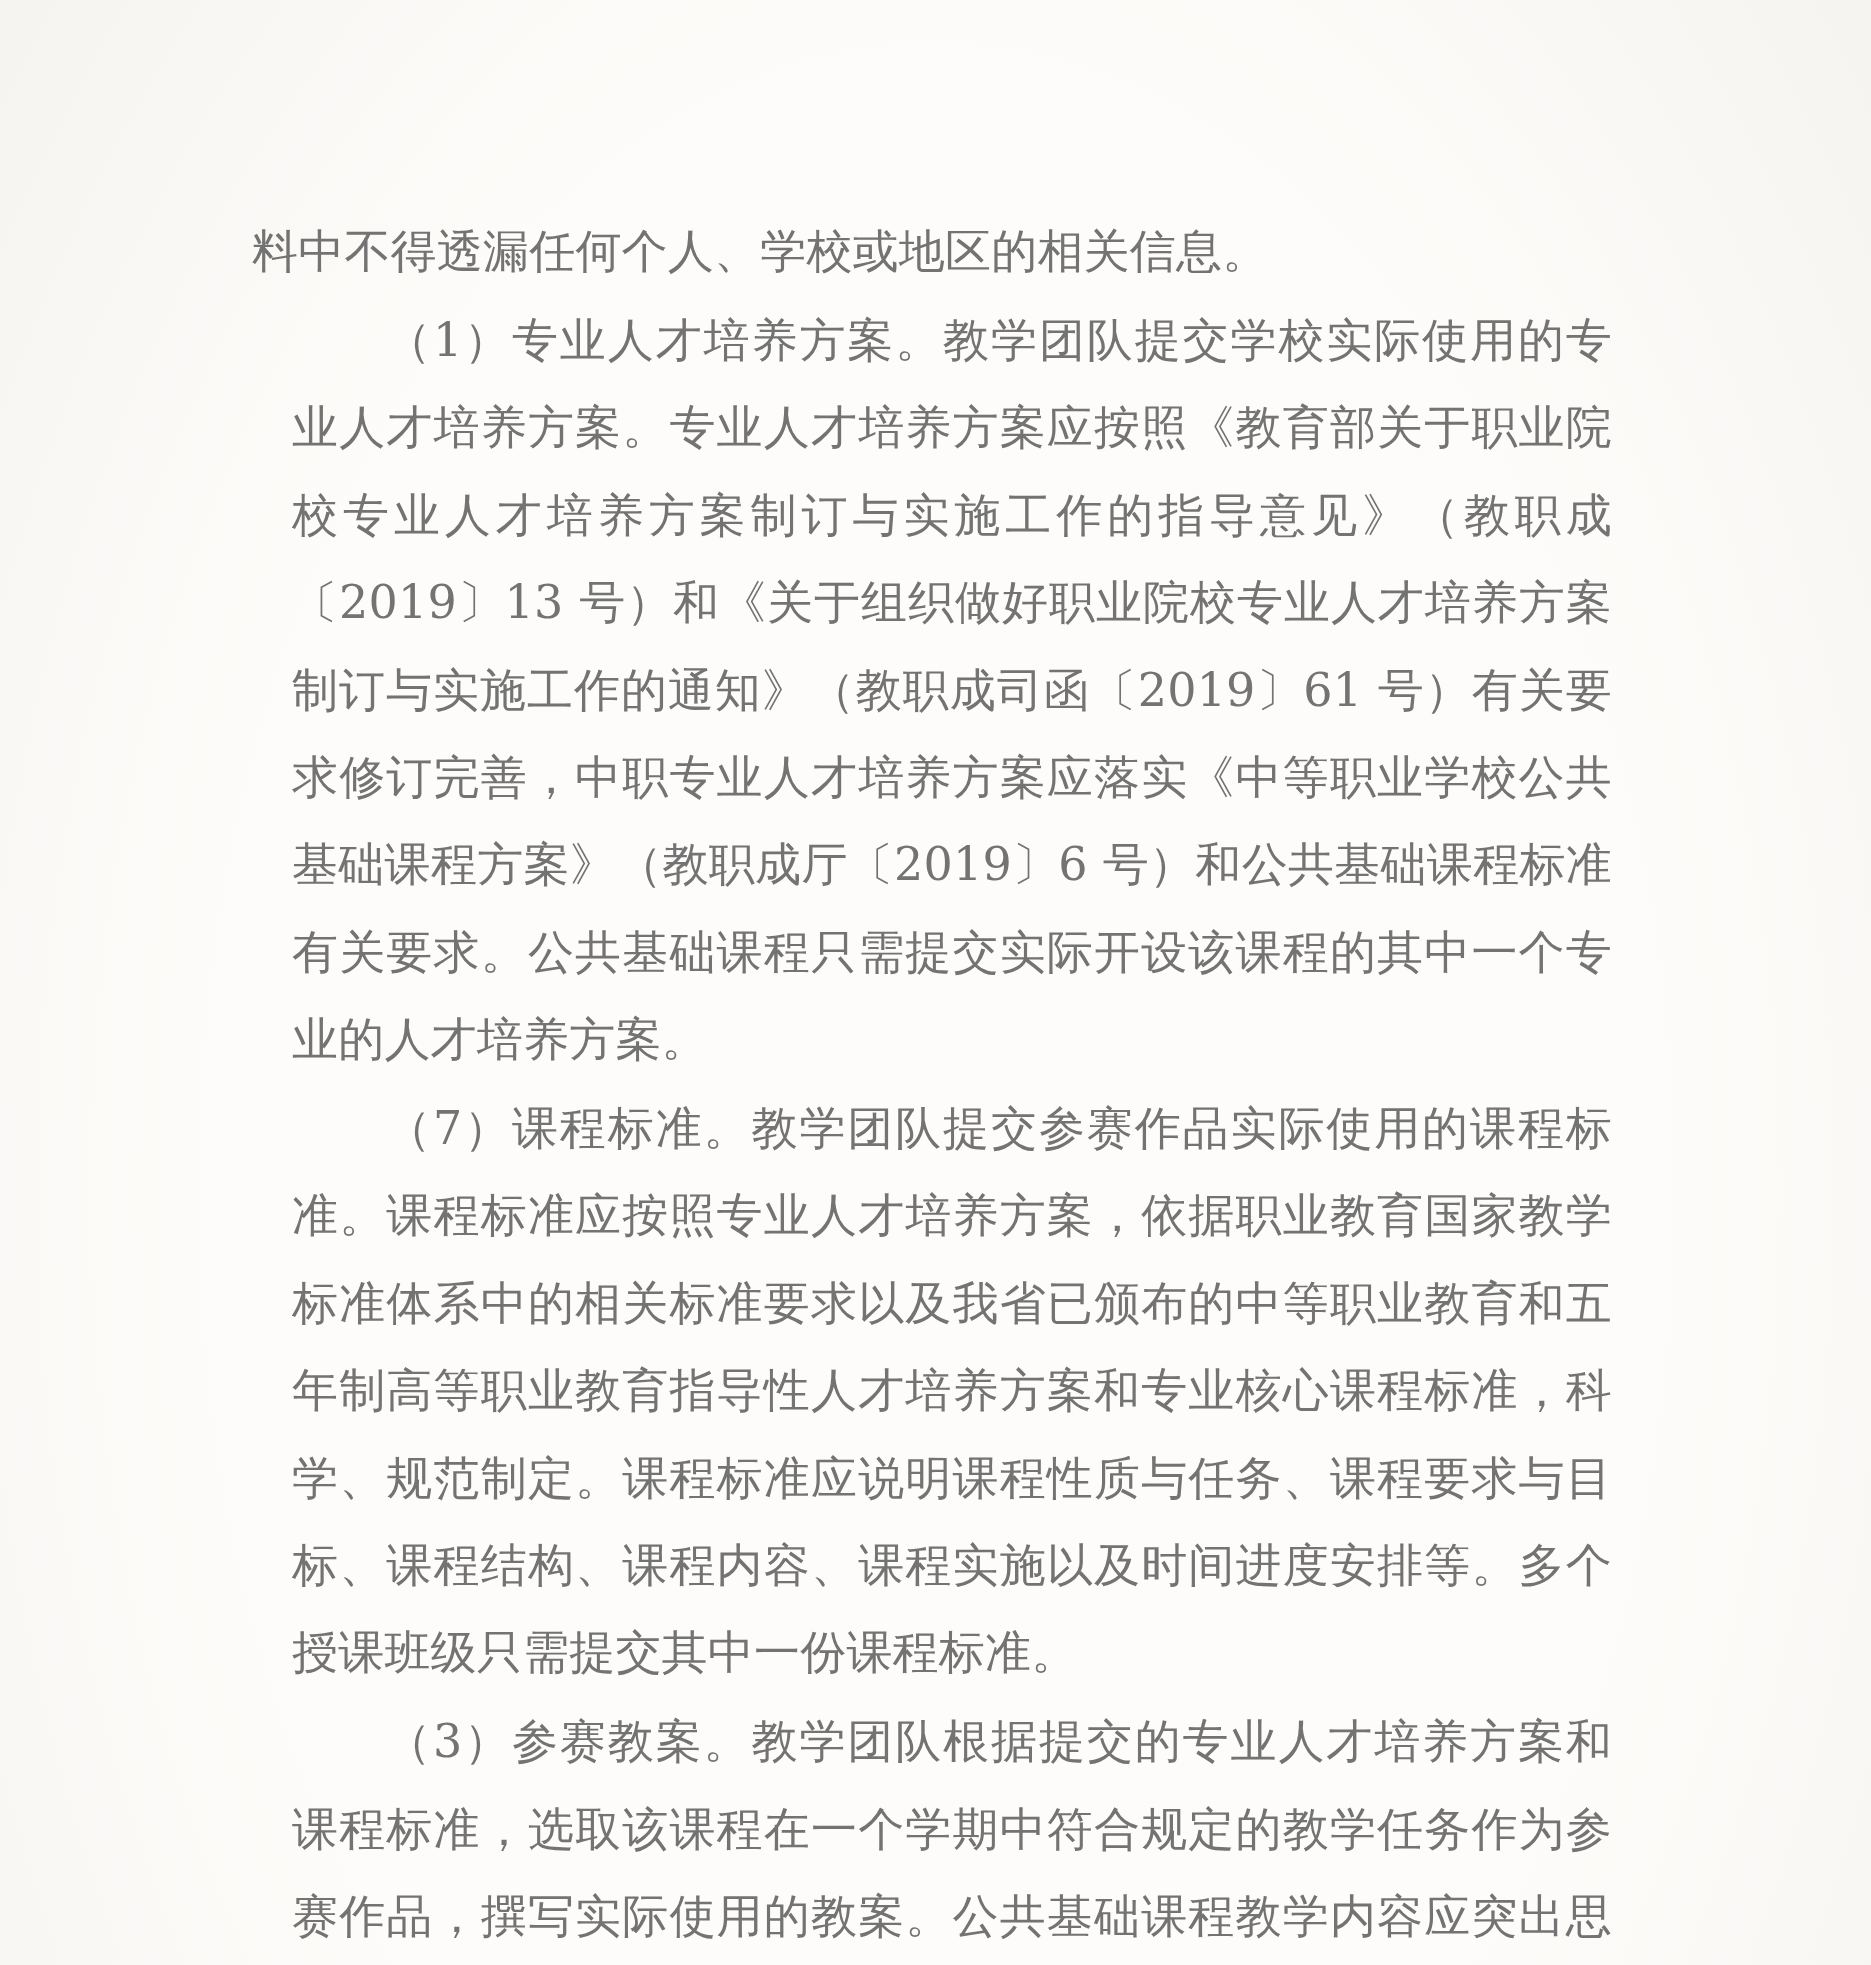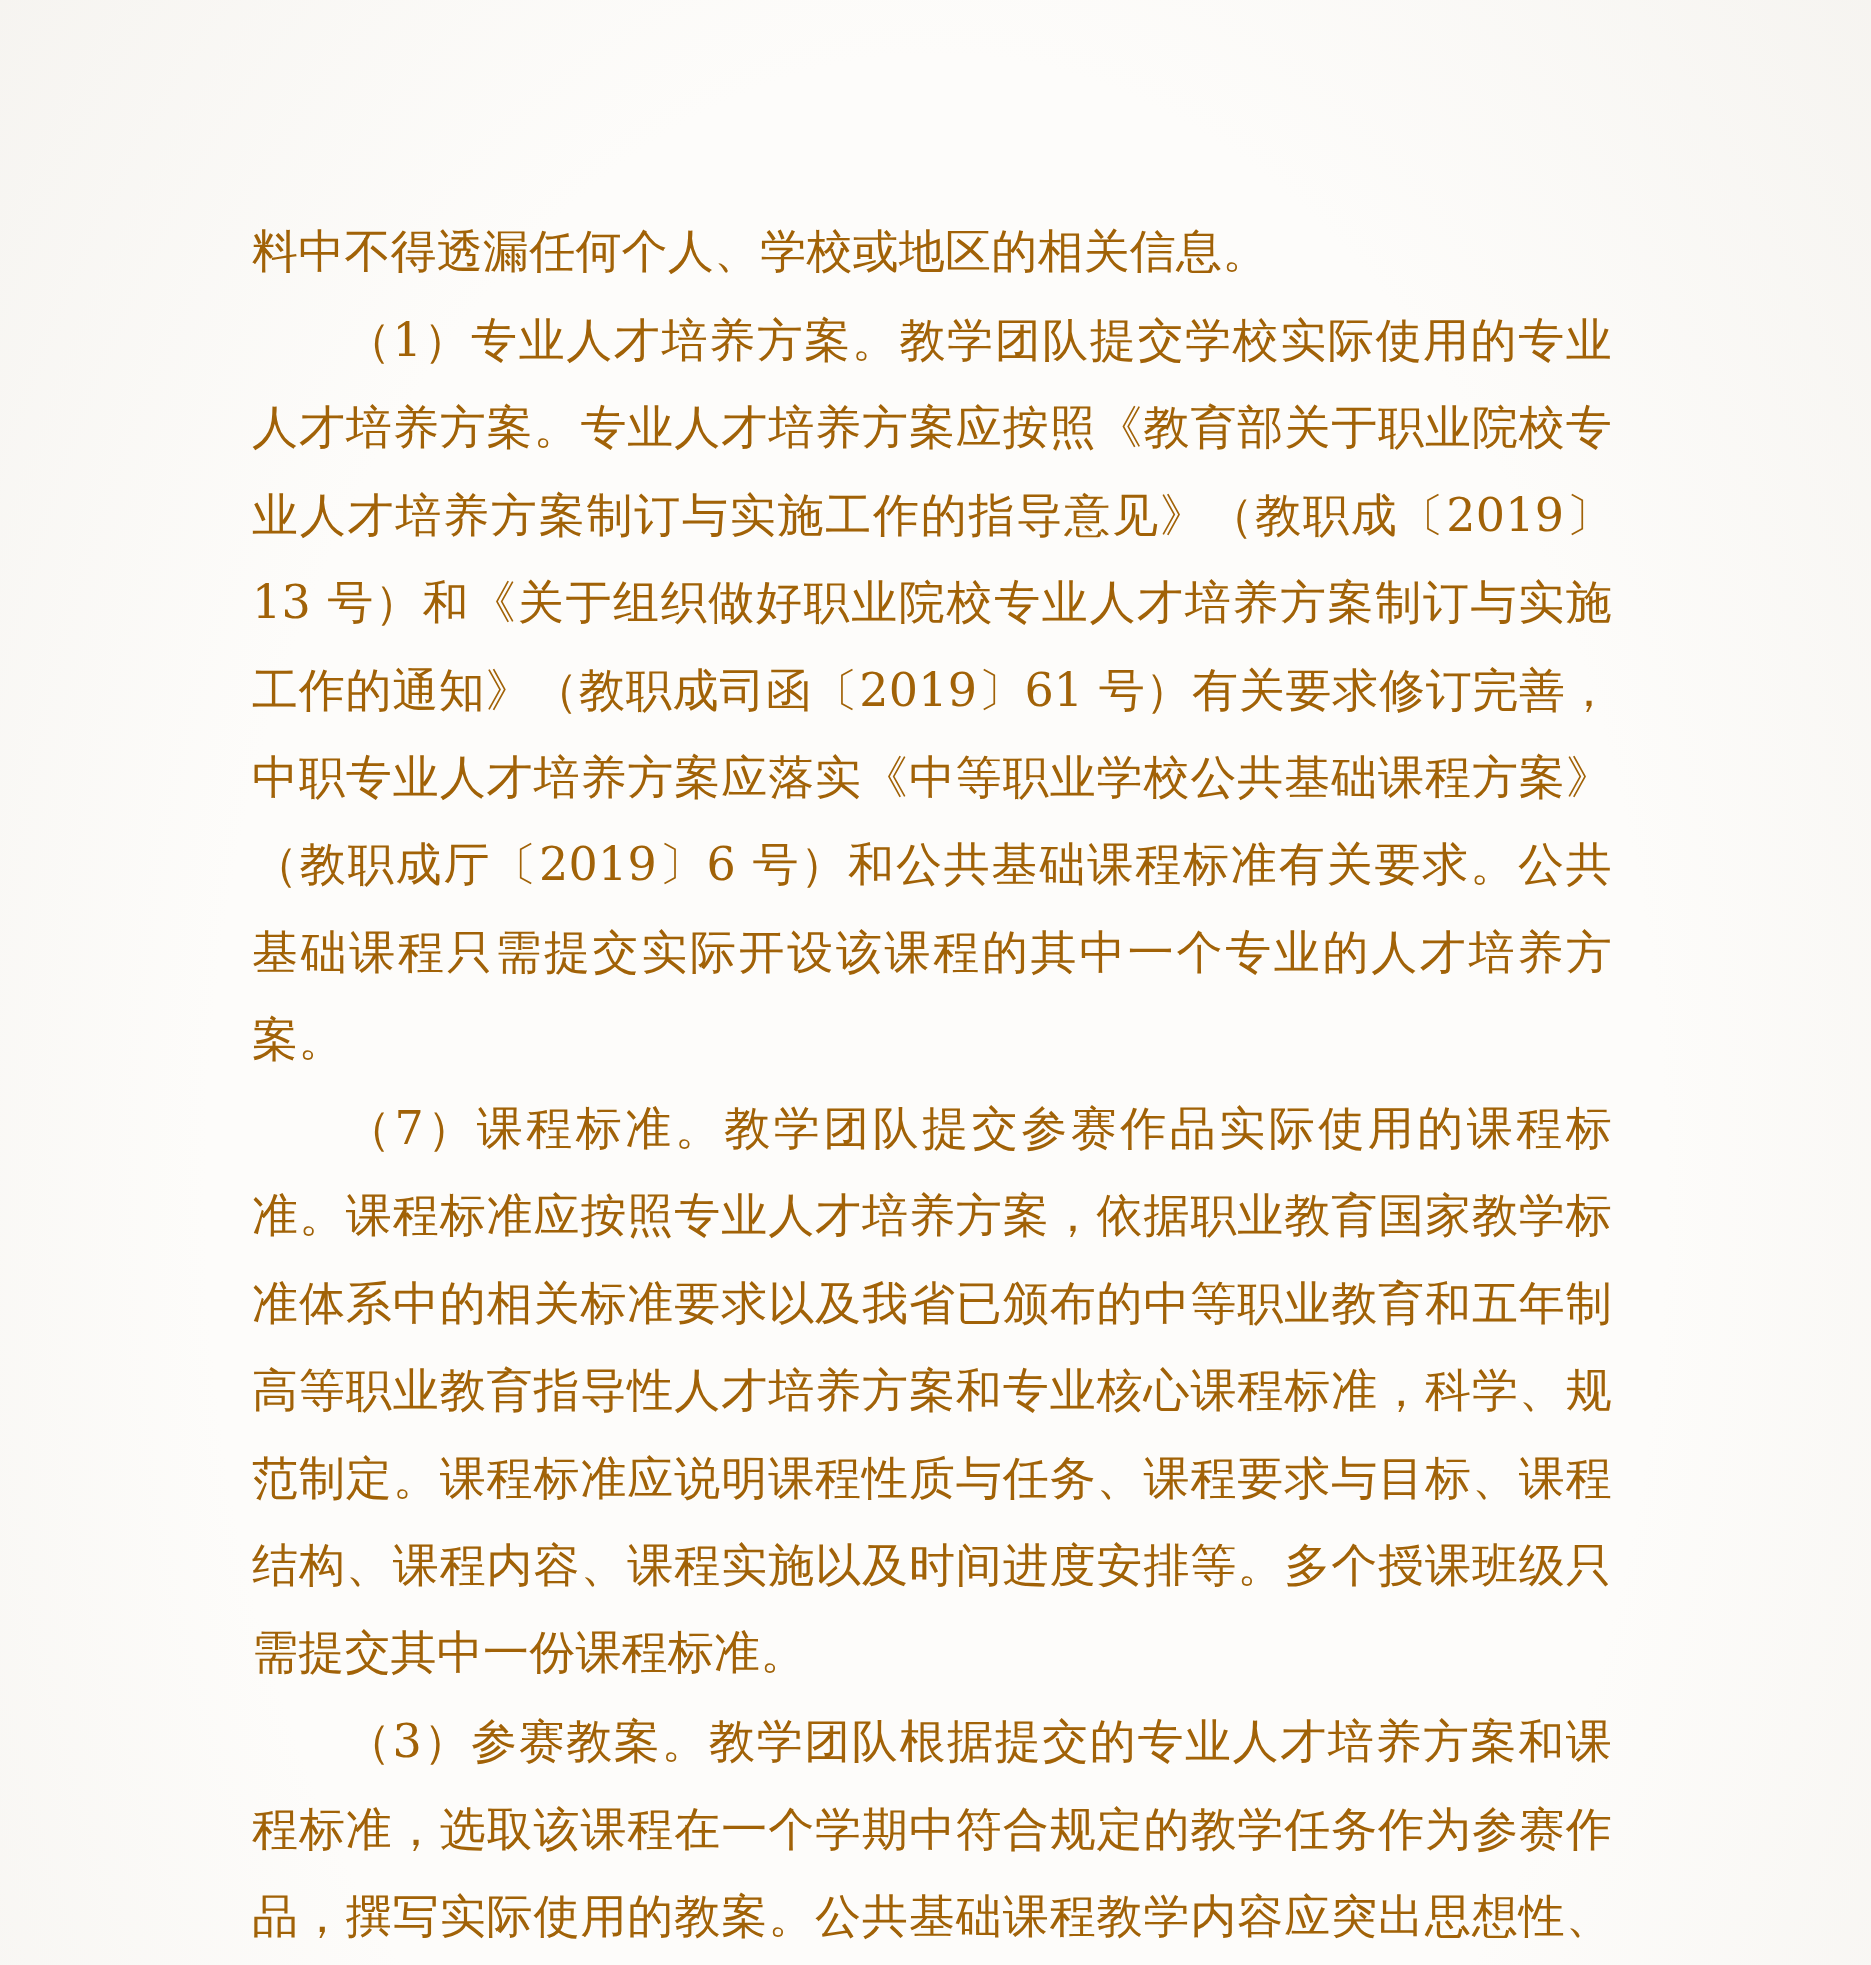--- a/index.html
+++ b/index.html
@@ -29,29 +29,30 @@
   .content {
     position: absolute;
     left: 252px;
     top: 208px;
     width: 1360px;
   }
   .para {
     font-size: 46px;
     line-height: 1.90;
     letter-spacing: 0.2px;
-    color: #a16207;
+    color: #737373;
     text-align: justify;
     text-justify: inter-ideograph;
     margin: 0 0 1.6px 0;
     text-indent: 0;
     font-family: "DejaVu Serif", "Liberation Serif", serif;
   }
   .para.indent {
     text-indent: 93px;
+    margin-left: 40px;
   }
   .watermark {
     position: absolute;
     left: 739px;
     top: 1741px;
     width: 212px;
     height: 86px;
     opacity: 0.10;
     color: #4a5a6a;
     font-size: 35px;

